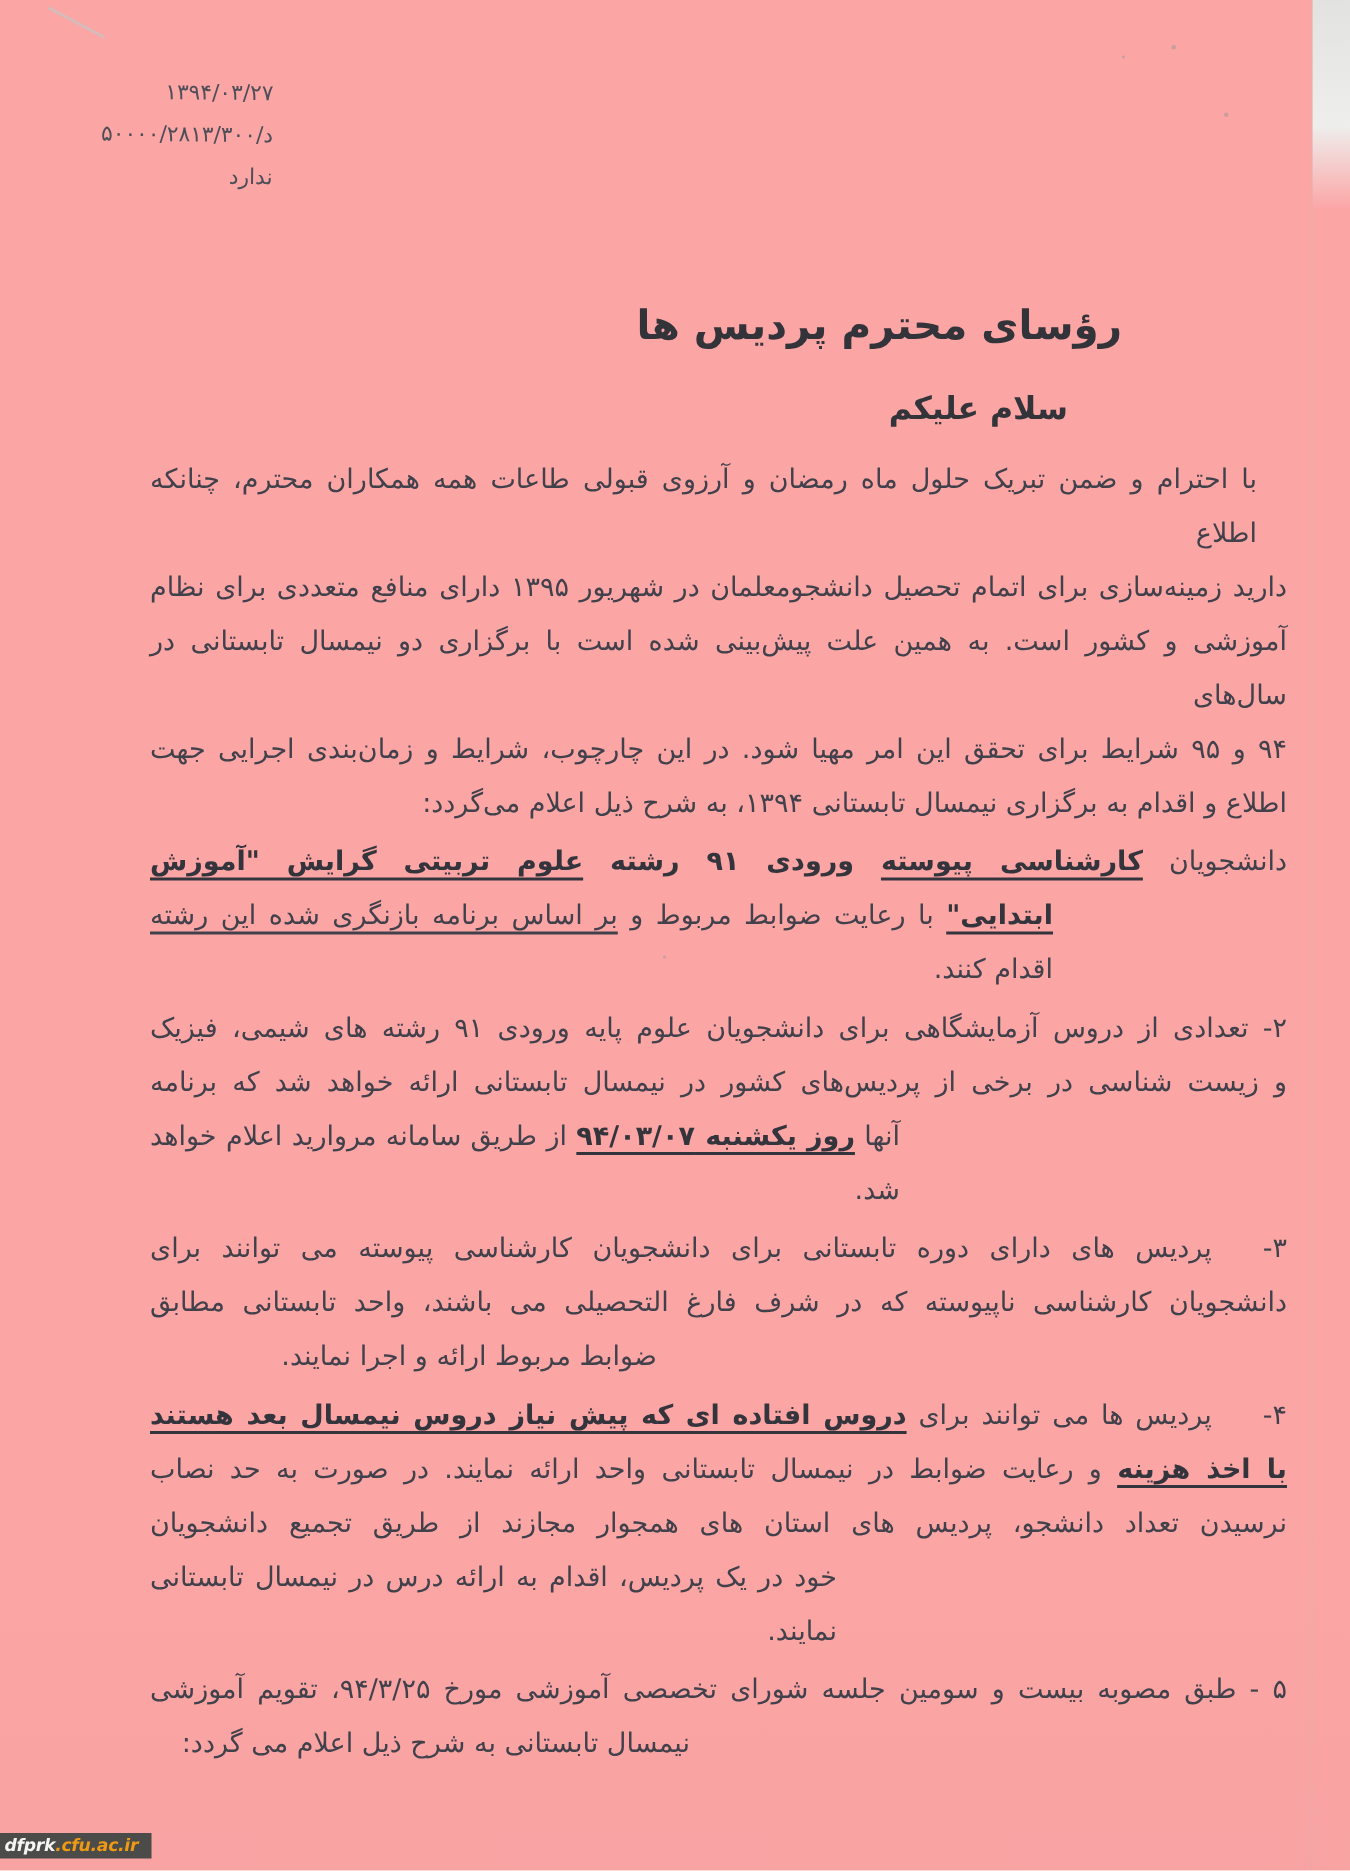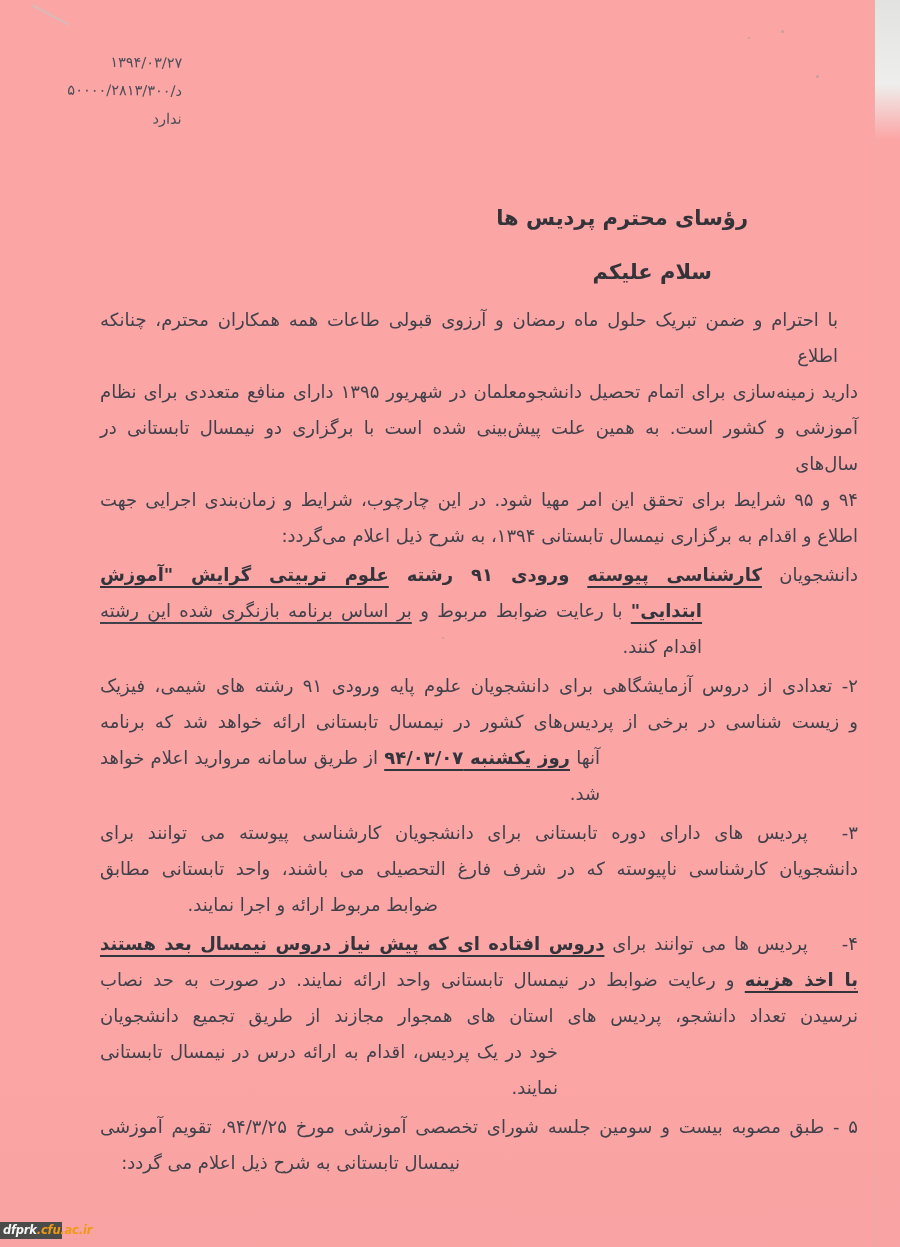--- a/index.html
+++ b/index.html
@@ -21,32 +21,32 @@
   .s4{left:442px;top:637px;width:2px;height:2px;}
   .bottom-tint{position:absolute;left:0;bottom:0;width:100%;height:260px;
     background:linear-gradient(to bottom,rgba(0,0,0,0) 0%,rgba(60,60,50,0.02) 100%);}
   
   .stamp{position:absolute;left:18px;top:48px;width:164px;text-align:right;
     font-size:14.5px;line-height:28px;color:#4e4e58;transform:rotate(0.6deg);}
   .stamp .row{height:28px;}
   
   .letter{position:absolute;left:100px;top:0;width:758px;direction:rtl;}
   .title{margin:203px 0 0 0;padding-left:0;padding-right:110px;
-    font-size:21px;font-weight:bold;color:#33333a;line-height:30px;text-align:right;}
+    font-size:27px;font-weight:bold;color:#33333a;line-height:30px;text-align:right;}
   .greeting{margin-top:26px;padding-right:146px;font-size:21px;font-weight:bold;
     color:#33333a;line-height:27px;text-align:right;}
   .blocks{margin-top:16px;font-size:18px;}
   .block{margin-bottom:3px;}
   .line{line-height:36px;text-align:justify;text-align-last:right;}
   .line.full{text-align-last:justify;}
   .line .b{font-weight:bold;color:#34343c;}
   .line .u{text-decoration:underline;text-underline-offset:5px;text-decoration-thickness:1.5px;}
   .line .gap{display:inline-block;width:34px;}
   
-  .wm{position:absolute;left:0;top:1222px;width:62px;height:17px;background:#4b4b49;
+  .wm{position:absolute;left:0;top:1222px;width:101px;height:17px;background:#4b4b49;
     direction:ltr;font-style:italic;font-weight:bold;font-size:11.5px;line-height:17px;
     padding-left:3px;box-sizing:border-box;letter-spacing:-0.2px;white-space:nowrap;}
   .wm .pre{color:#f5f5f3;}
   .wm .suf{color:#ee9a15;}
 </style>
 </head>
 <body>
 
 <div class="page">
 

